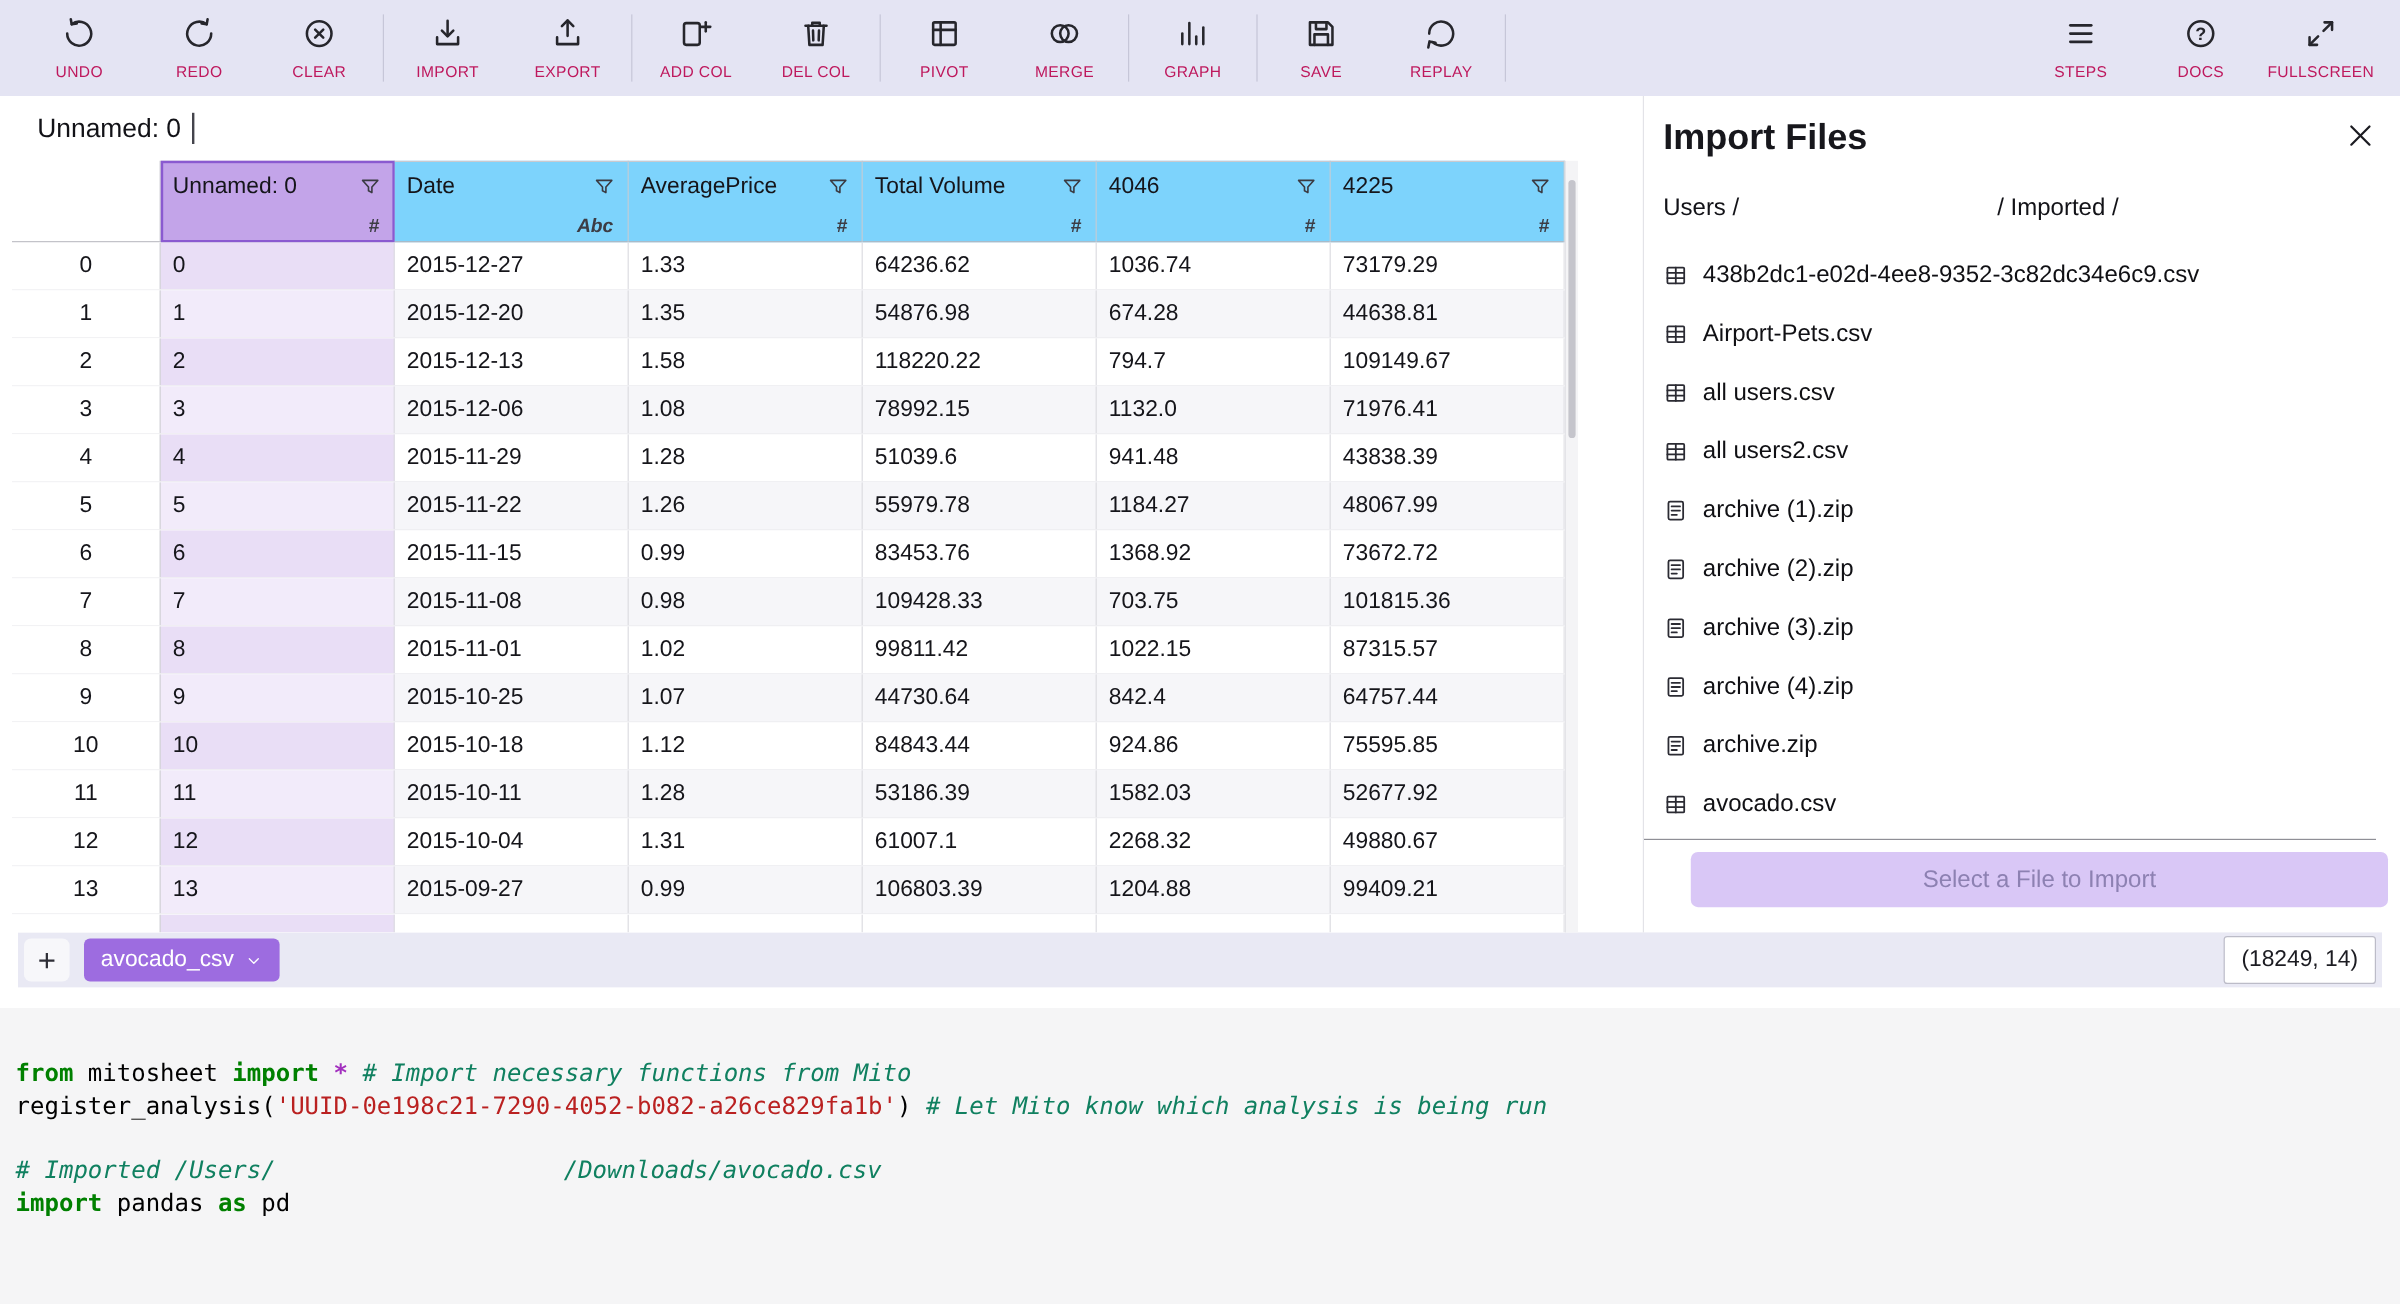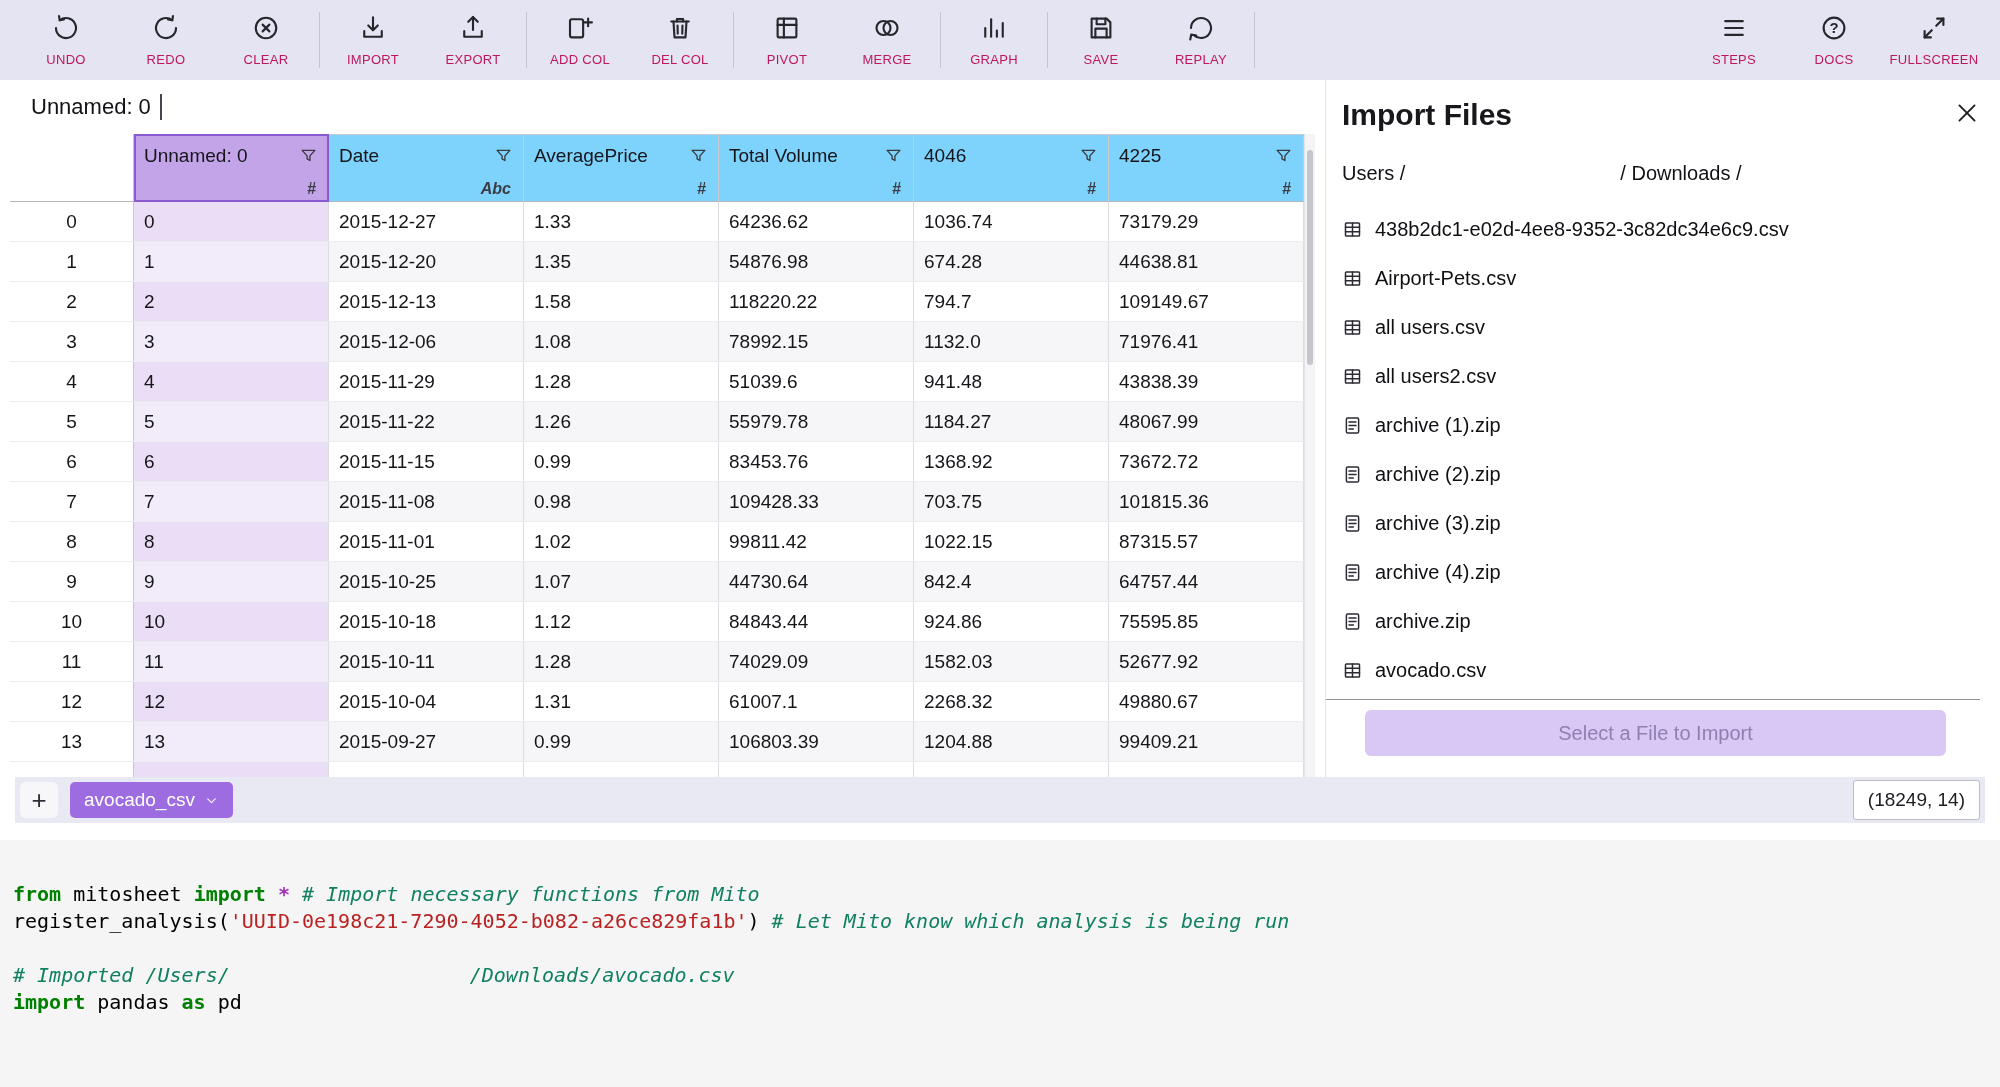--- a/index.html
+++ b/index.html
@@ -9,21 +9,21 @@
   .toolbar { height:80px; background:#e4e4f3; display:flex; align-items:center; padding:0 16px; }
   .tb-btn { width:100px; height:70px; display:flex; flex-direction:column; align-items:center; justify-content:center; gap:6px; background:none; border:none; cursor:pointer; color:#26262c; }
   .tb-btn svg { width:30px; height:30px; }
   .tb-label { font-size:13px; color:#be185d; letter-spacing:.3px; white-space:nowrap; }
   .tb-sep { width:1px; height:56px; background:#c6c6d8; margin:0 3px; }
   .tb-right { margin-left:auto; display:flex; }
   .icon-svg * { fill:none; stroke:currentColor; stroke-width:1.7; stroke-linecap:round; stroke-linejoin:round; }
   .icon-svg text { fill:currentColor; stroke:none; font-family:"Liberation Sans",sans-serif; font-weight:bold; font-size:12px; }
 
   
-  .main { display:flex; height:697px; }
+  .main { display:flex; height:697px;gap:44px; }
   .left { width:1325px; display:flex; flex-direction:column; }
 
   .formula-bar { height:54px; display:flex; align-items:center; padding-left:31px; font-size:22px; color:#121217; }
   .caret { width:2px; height:26px; background:#44444c; margin-left:9px; }
 
   .grid-wrap { height:643px; margin-left:10px; display:flex; }
   .grid { width:1294px; display:flex; flex-direction:column; }
 
   .grid-header { display:flex; height:68px; }
   .hcell { width:195px; background:#7dd3fc; border-top:1px solid #c9c9cf; border-right:1px solid #c9c9cf; border-bottom:1px solid #b5b5bc; display:flex; flex-direction:column; cursor:pointer; }
@@ -446,21 +446,21 @@
               <span class="gcell">84843.44</span>
               <span class="gcell">924.86</span>
               <span class="gcell">75595.85</span>
             </div>
 
             <div class="grow">
               <span class="gcell idx">11</span>
               <span class="gcell c0">11</span>
               <span class="gcell">2015-10-11</span>
               <span class="gcell">1.28</span>
-              <span class="gcell">74029.09</span>
+              <span class="gcell">53186.39</span>
               <span class="gcell">1582.03</span>
               <span class="gcell">52677.92</span>
             </div>
 
             <div class="grow">
               <span class="gcell idx">12</span>
               <span class="gcell c0">12</span>
               <span class="gcell">2015-10-04</span>
               <span class="gcell">1.31</span>
               <span class="gcell">61007.1</span>
@@ -503,21 +503,21 @@
         <span><svg class="icon-svg" viewBox="0 0 24 24">
               <line x1="5" y1="5" x2="19" y2="19"></line>
               <line x1="19" y1="5" x2="5" y2="19"></line>
             </svg></span>
       </button>
     </div>
 
     <div class="crumbs">
       <span class="crumb">Users /</span>
       <span class="crumb-gap"></span>
-      <span class="crumb">/ Downloads /</span>
+      <span class="crumb">/ Imported /</span>
     </div>
 
     <ul class="files">
 
         <li class="file csv">
           <span class="fi table-fi">
             <svg class="icon-svg" viewBox="0 0 24 24">
               <rect x="4" y="4.5" width="16" height="15" rx="1"></rect>
               <line x1="4" y1="9.5" x2="20" y2="9.5"></line>
               <line x1="4" y1="14.5" x2="20" y2="14.5"></line>

